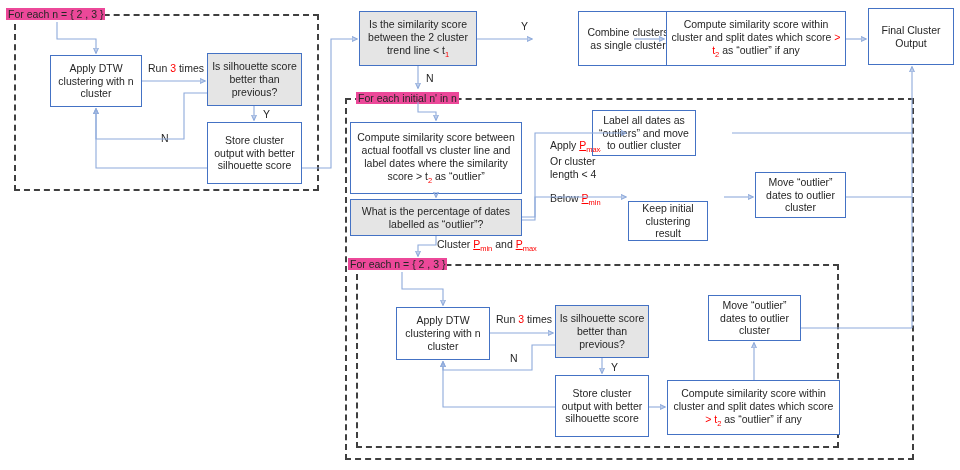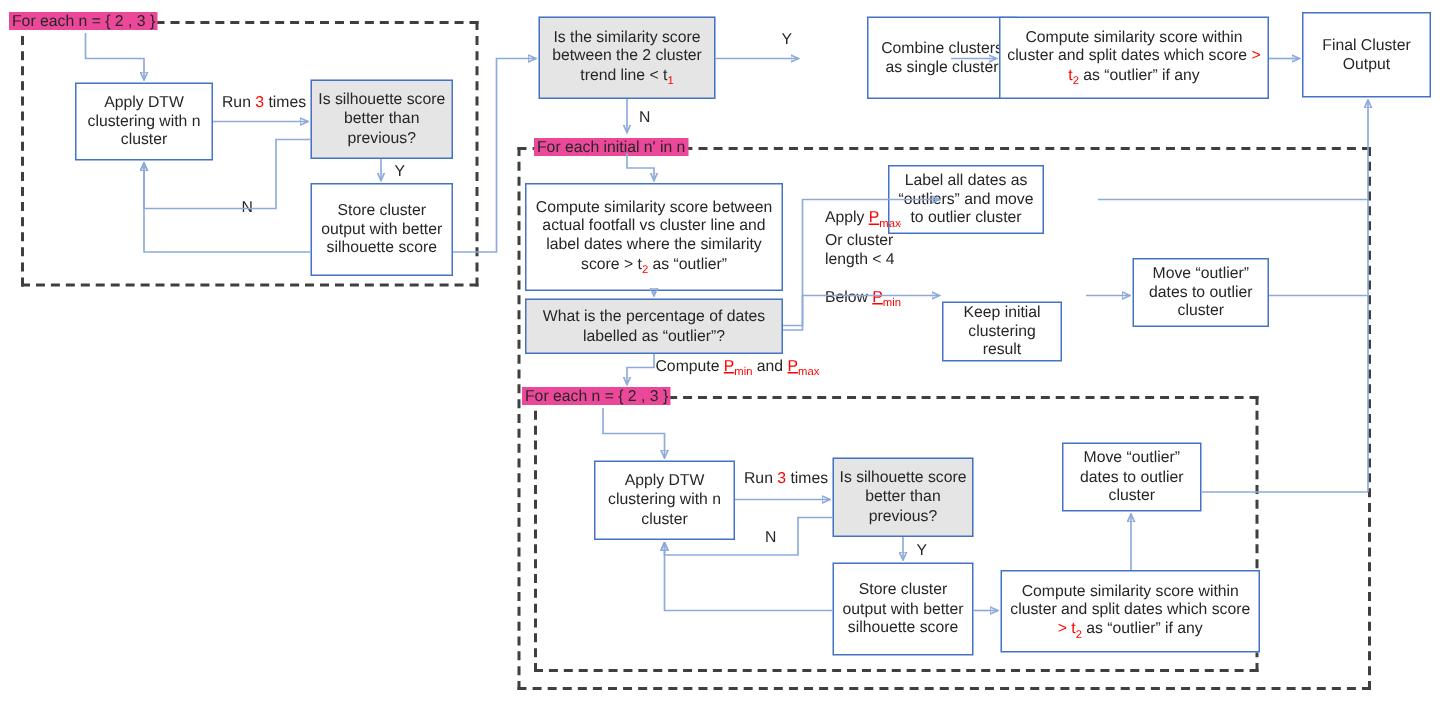--- a/index.html
+++ b/index.html
@@ -130,21 +130,21 @@
   <div class="lbl nobg" style="left:261px;top:108px;">Y</div>
 
   <div class="lbl nobg" style="left:519px;top:20px;">Y</div>
 
   <div class="lbl nobg" style="left:424px;top:72px;">N</div>
 
   <div class="lbl nobg" style="left:548px;top:139px;line-height:1.30;white-space:normal;width:72px;"><span>Apply </span><span class="red uline">P</span><span class="red uline"><sub>max</sub></span><br><span>Or cluster</span><br><span>length &lt; 4</span></div>
 
   <div class="lbl nobg" style="left:548px;top:192px;"><span>Below </span><span class="red uline">P</span><span class="red uline"><sub>min</sub></span></div>
 
-  <div class="lbl nobg" style="left:435px;top:238px;"><span>Compute </span><span class="red uline">P</span><span class="red uline"><sub>min</sub></span><span> and </span><span class="red uline">P</span><span class="red uline"><sub>max</sub></span></div>
+  <div class="lbl nobg" style="left:435px;top:238px;"><span>Cluster </span><span class="red uline">P</span><span class="red uline"><sub>min</sub></span><span> and </span><span class="red uline">P</span><span class="red uline"><sub>max</sub></span></div>
 
   <div class="lbl nobg" style="left:494px;top:313px;"><span>Run </span><span class="red">3</span><span> times</span></div>
 
   <div class="lbl nobg" style="left:508px;top:352px;">N</div>
 
   <div class="lbl nobg" style="left:609px;top:361px;">Y</div>
 
   <svg id="wires">
     <defs>
       <marker id="ah" markerWidth="6" markerHeight="6" refX="5" refY="3" orient="auto" markerUnits="userSpaceOnUse">

